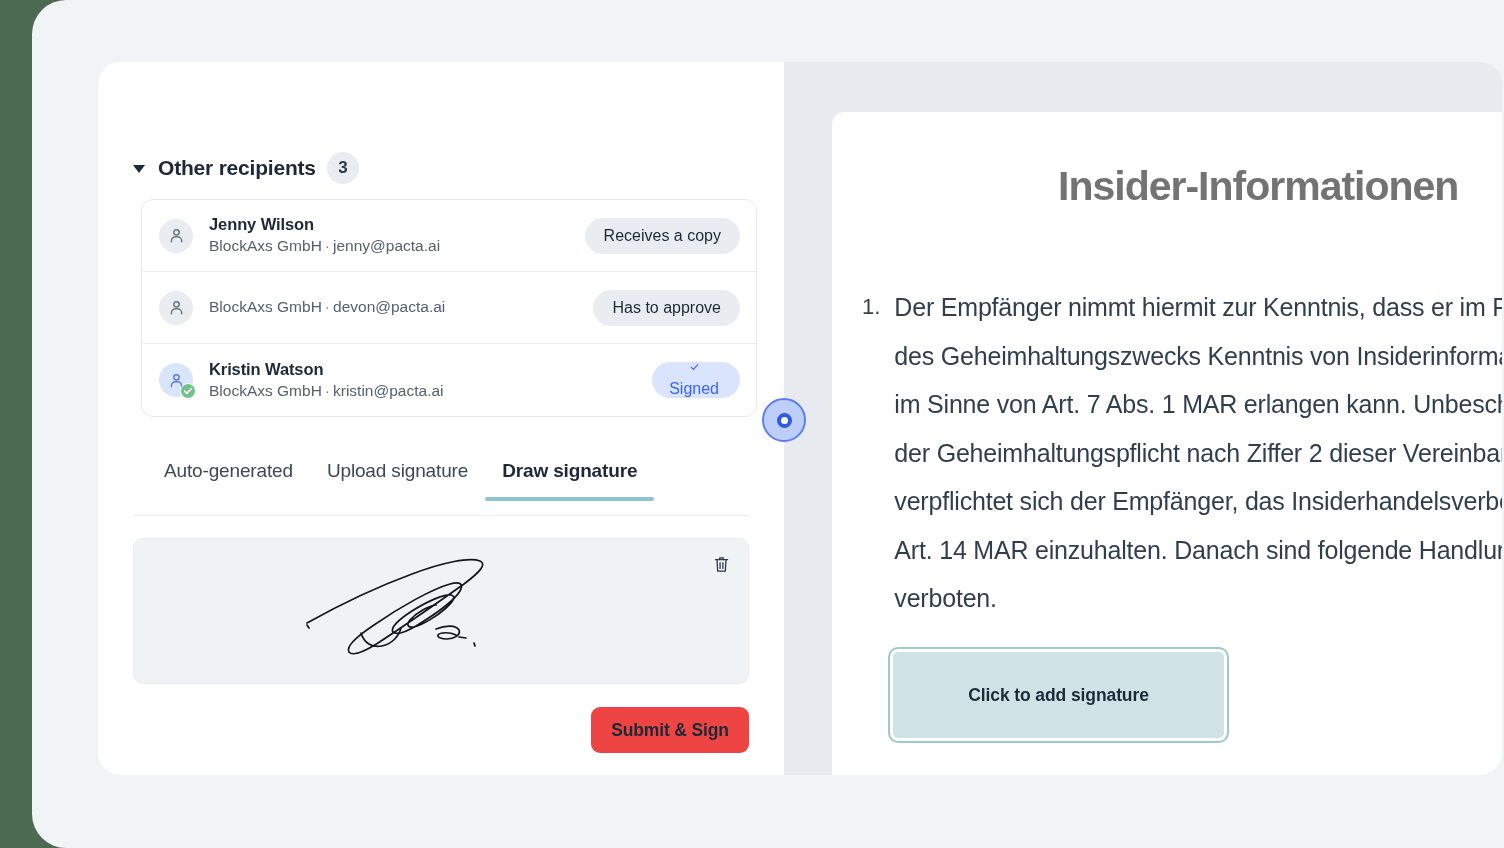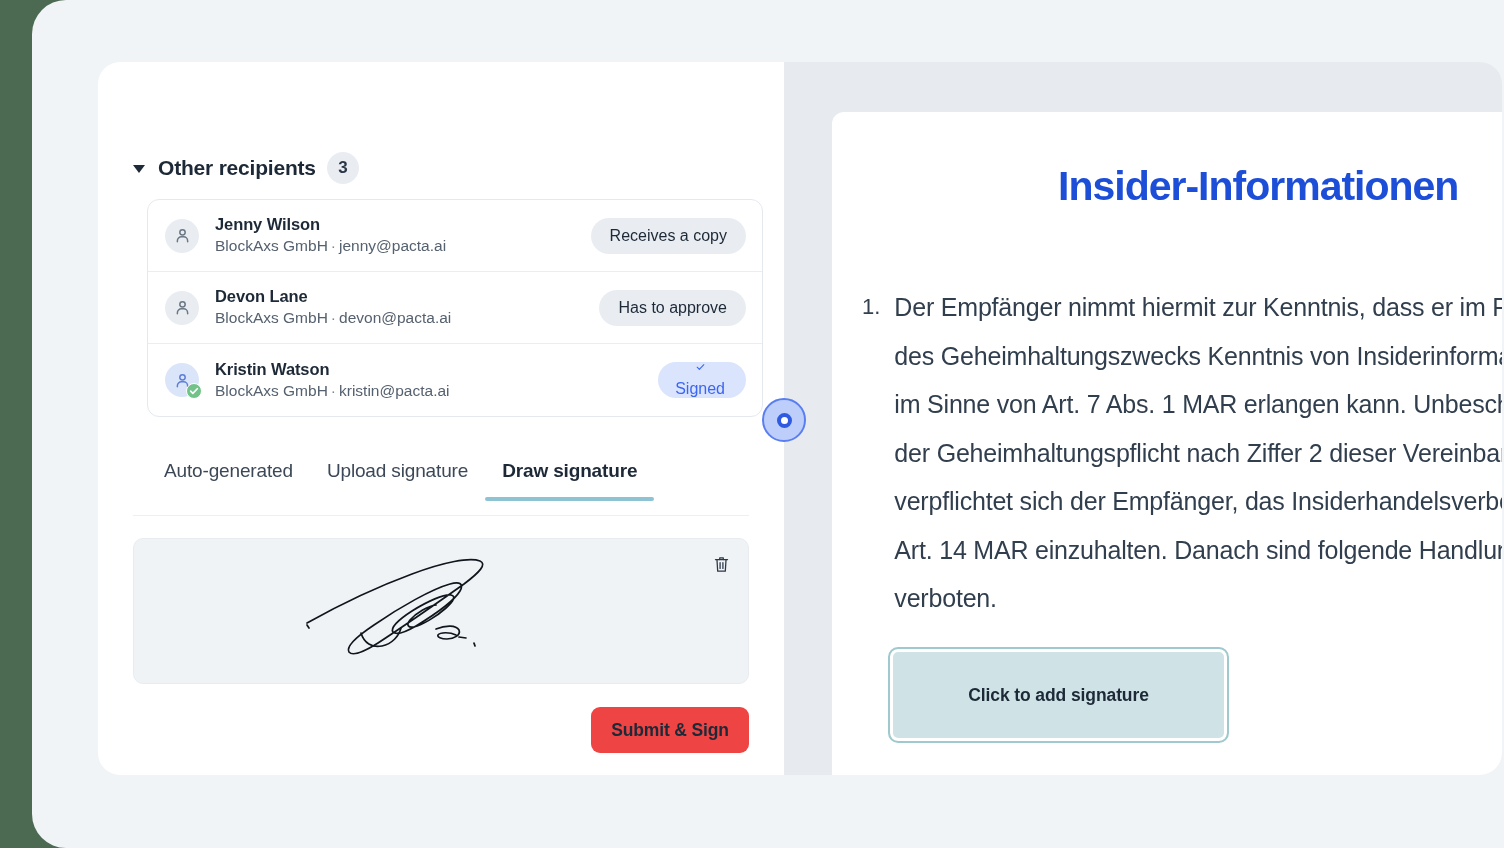--- a/index.html
+++ b/index.html
@@ -92,21 +92,21 @@
     display: flex;
     align-items: center;
     justify-content: center;
     padding: 0 9px;
   }
 
   
   .recipients-card {
     position: absolute;
     top: 137px;
-    left: 14px;
+    left: 8px;
     width: 616px;
     border: 1px solid #e4e9ee;
     border-radius: 12px;
     background: #fff;
     overflow: hidden;
   }
   .recipient-row {
     display: flex;
     align-items: center;
     height: 72px;
@@ -270,21 +270,21 @@
     background: #ffffff;
     border-radius: 12px;
     overflow: hidden;
   }
   .doc-title {
     position: absolute;
     left: 226px;
     top: 51px;
     font-size: 41px;
     font-weight: bold;
-    color: #1d4ed8;
+    color: #737373;
     white-space: nowrap;
     letter-spacing: -1px;
   }
   .doc-list {
     position: absolute;
     left: 30px;
     top: 171px;
     width: 740px;
   }
   .doc-item {
@@ -389,21 +389,20 @@
             <div class="recipient-row">
               <div class="avatar-wrap">
                 <div class="avatar">
                   <svg width="19" height="19" viewBox="0 0 24 24" fill="none" stroke="#6b7785" stroke-width="1.9" stroke-linecap="round">
                     <circle cx="12" cy="8" r="3.4"></circle>
                     <path d="M5.5 20v-1.2a5.2 5.2 0 0 1 5.2-5.2h2.6a5.2 5.2 0 0 1 5.2 5.2V20"></path>
                   </svg>
                 </div>
               </div>
               <div class="recipient-texts">
-                <div class="recipient-name">Devon Lane</div>
                 <div class="recipient-sub">
                   <span>BlockAxs GmbH</span><span class="dot-sep">·</span><span>devon@pacta.ai</span>
                 </div>
               </div>
               <div class="status-pill">Has to approve</div>
             </div>
 
             <div class="recipient-row">
               <div class="avatar-wrap">
                 <div class="avatar blue">

